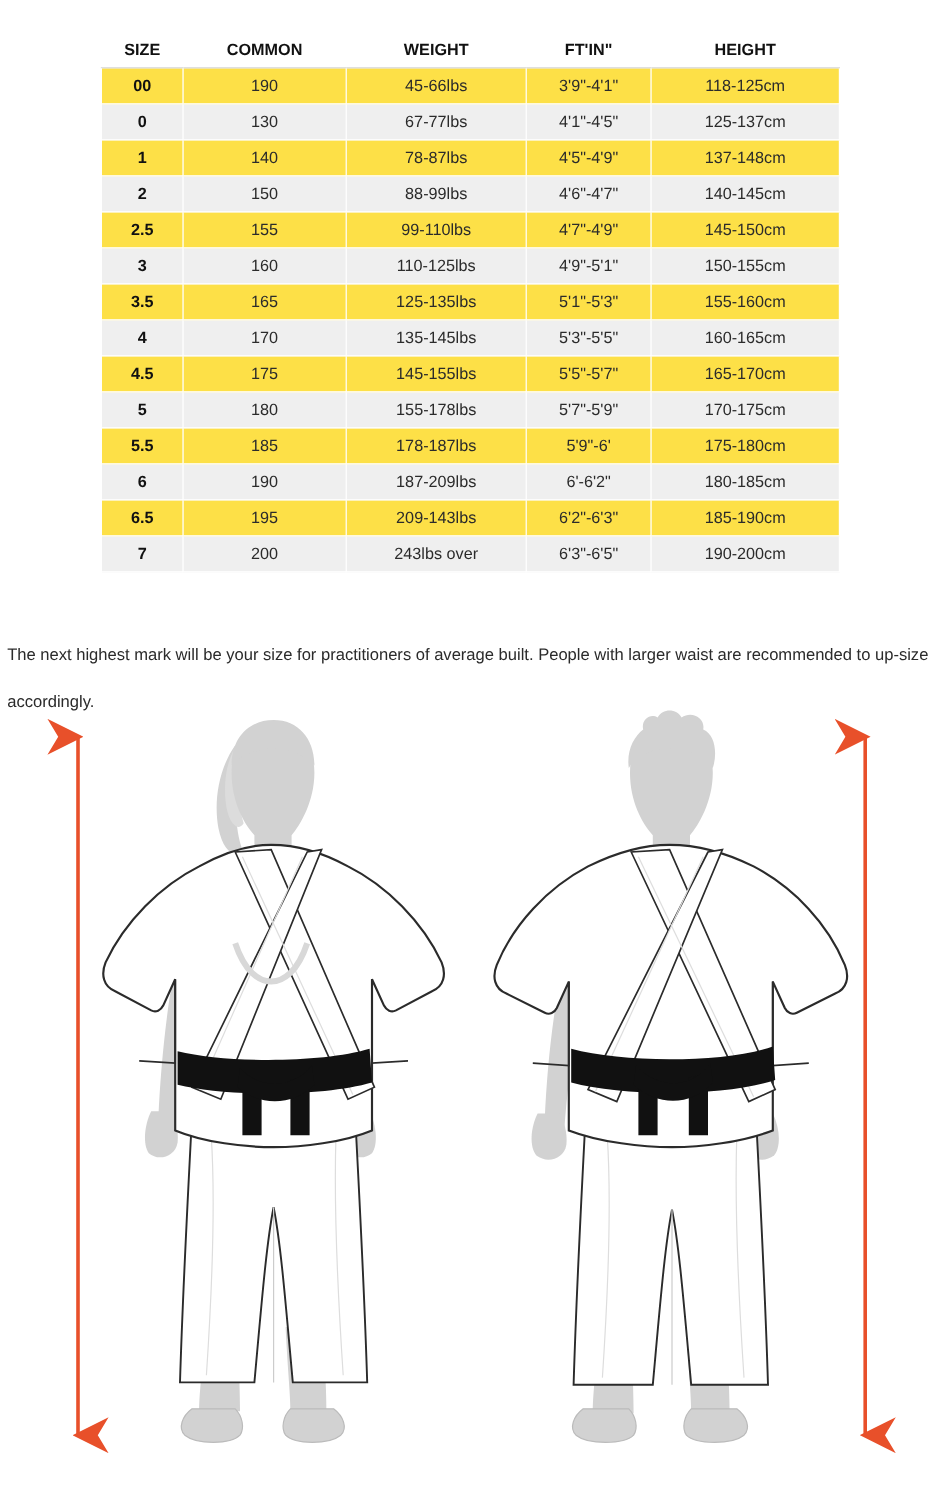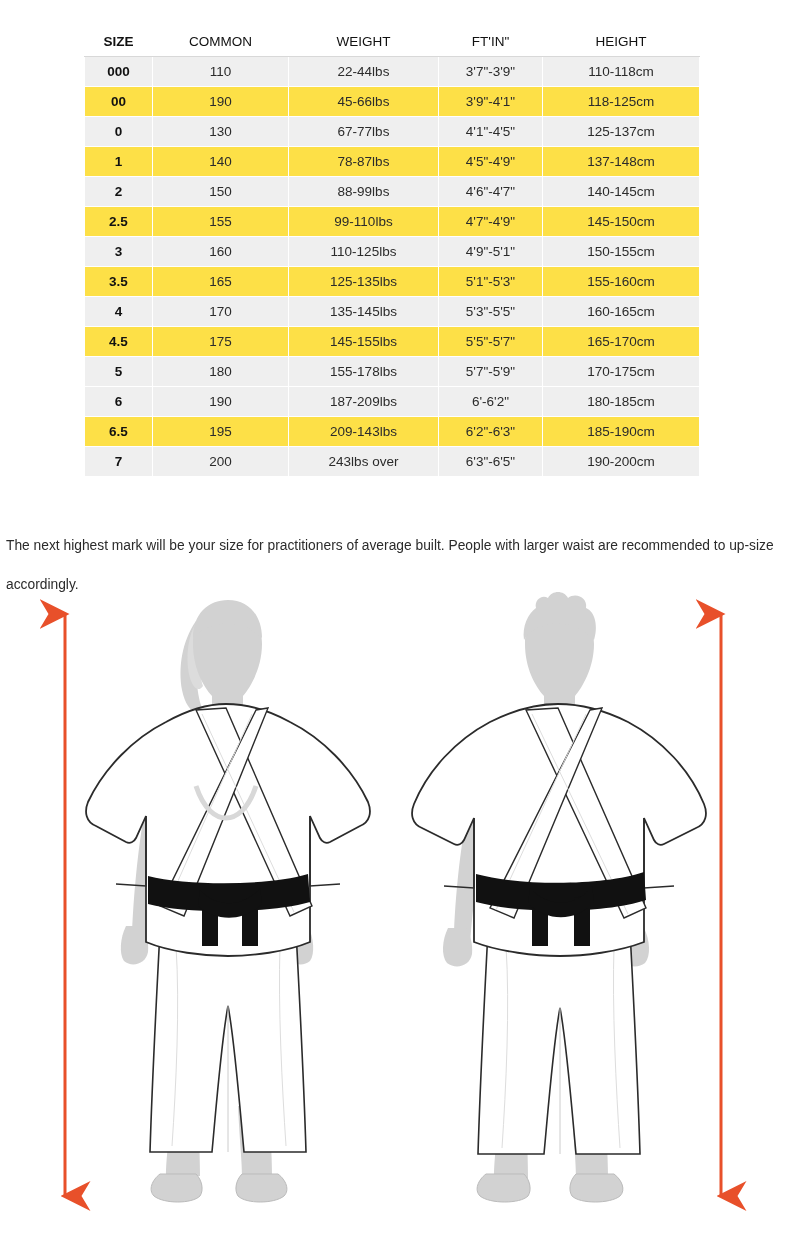--- a/index.html
+++ b/index.html
@@ -38,21 +38,21 @@
     border: 1px solid #ffffff;
     text-align: center;
     font-size: 13.5px;
     color: #2b2b2b;
     height: 29px;
     padding: 0;
     font-weight: normal;
   }
   table.size-chart thead th {
     background: #ffffff;
-    font-weight: normal;
+    font-weight: bold;
     font-size: 13.5px;
     border-bottom: 1px solid #d8d8d8;
     color: #111111;
   }
   table.size-chart thead th.col-size {
     font-weight: bold;
   }
   table.size-chart tbody tr.odd td {
     background: #efefef;
   }
@@ -109,27 +109,20 @@
       <thead>
         <tr>
           <th class="col-size">SIZE</th>
           <th>COMMON</th>
           <th>WEIGHT</th>
           <th>FT'IN"</th>
           <th>HEIGHT</th>
         </tr>
       </thead>
       <tbody>
-        <tr class="odd">
-          <td class="col-size">000</td>
-          <td>110</td>
-          <td>22-44lbs</td>
-          <td>3'7"-3'9"</td>
-          <td>110-118cm</td>
-        </tr>
         <tr class="even">
           <td class="col-size">00</td>
           <td>190</td>
           <td>45-66lbs</td>
           <td>3'9"-4'1"</td>
           <td>118-125cm</td>
         </tr>
         <tr class="odd">
           <td class="col-size">0</td>
           <td>130</td>
@@ -185,20 +178,27 @@
           <td>145-155lbs</td>
           <td>5'5"-5'7"</td>
           <td>165-170cm</td>
         </tr>
         <tr class="odd">
           <td class="col-size">5</td>
           <td>180</td>
           <td>155-178lbs</td>
           <td>5'7"-5'9"</td>
           <td>170-175cm</td>
+        </tr>
+        <tr class="even">
+          <td class="col-size">5.5</td>
+          <td>185</td>
+          <td>178-187lbs</td>
+          <td>5'9"-6'</td>
+          <td>175-180cm</td>
         </tr>
         <tr class="odd">
           <td class="col-size">6</td>
           <td>190</td>
           <td>187-209lbs</td>
           <td>6'-6'2"</td>
           <td>180-185cm</td>
         </tr>
         <tr class="even">
           <td class="col-size">6.5</td>

